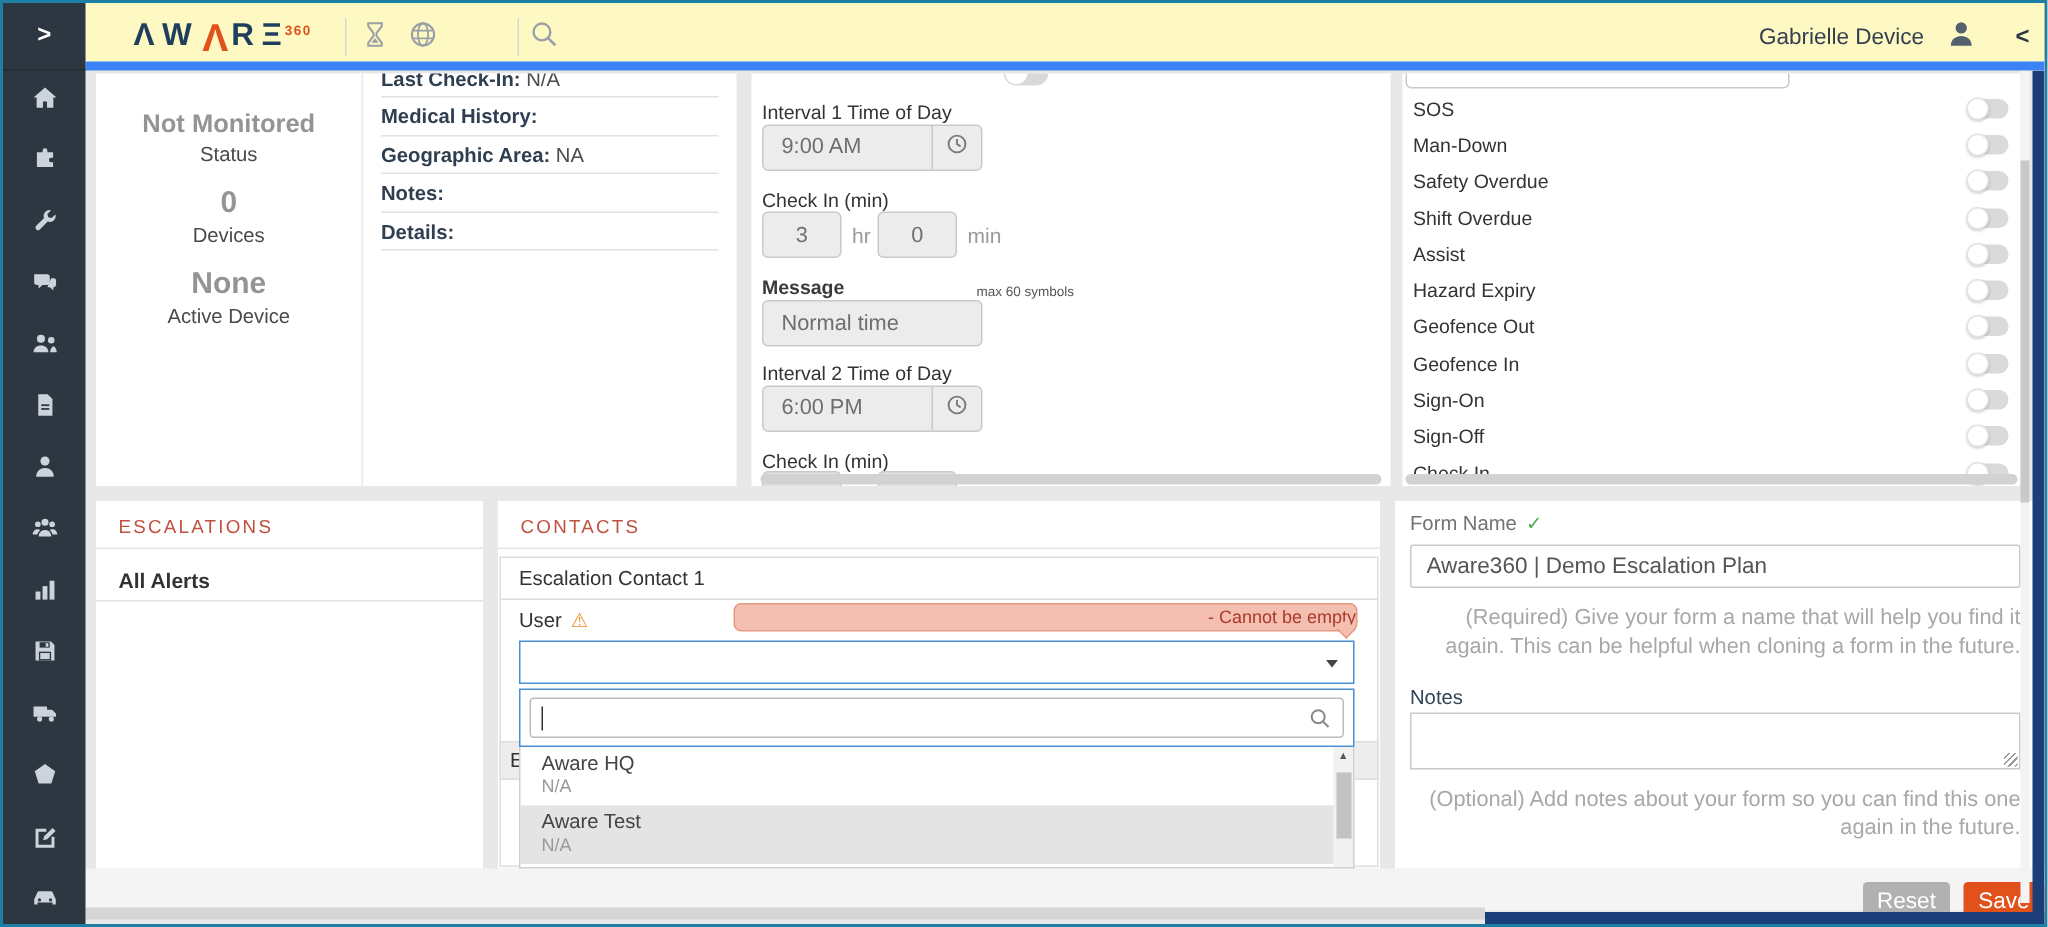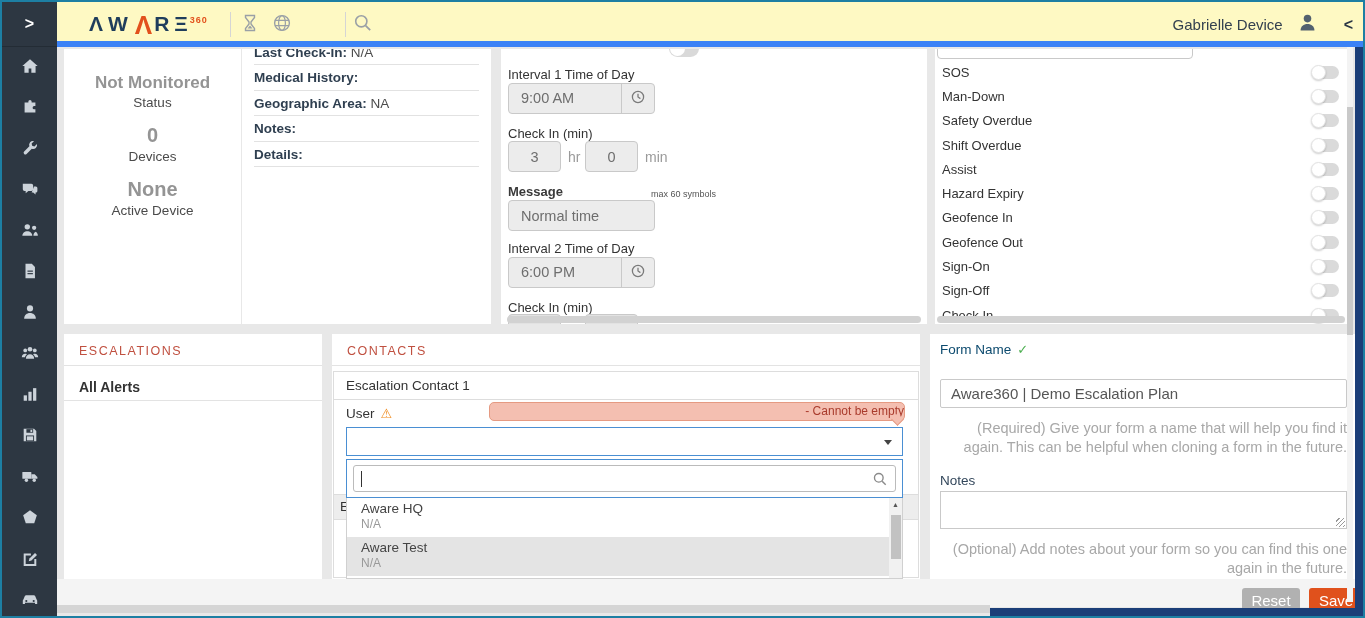--- a/index.html
+++ b/index.html
@@ -111,24 +111,24 @@
   .dd-item { height:39px; padding:3px 0 0 14px; cursor:pointer; }
   .dd-item .nm { font-size:13.5px; color:#444; }
   .dd-item .sub { font-size:12px; color:#999; margin-top:1px; }
   .dd-item.hl { background:#e4e4e4; }
   .dd-scroll { position:absolute; right:0; top:0; width:13px; height:100%; background:#f1f1f1; }
   .dd-scroll .up { height:14px; text-align:center; font-size:7px; color:#555; line-height:14px; cursor:pointer; }
   .dd-scroll .thumb { position:absolute; left:1.5px; top:17px; width:10px; height:44px; background:#c2c2c2; cursor:pointer; }
 
   
   .p-form { padding:6px 10px; }
-  .fm-label { font-size:13.5px; color:#0c4a6e; }
+  .fm-label { font-size:13.5px; color:#737373; }
   .fm-check { color:#4caf50; font-size:13px; margin-left:6px; }
   .fm-input { width:100%; height:29px; border:1px solid #c9c9c9; border-radius:2px; font-size:15px;
-        color:#555; padding-left:10px; margin-top:21px; }
+        color:#555; padding-left:10px; margin-top:5px; }
   .fm-hint { font-size:14.5px; color:#a8a8a8; line-height:1.32; margin-top:11px;text-align:right; }
   .fm-notes-label { font-size:13.5px; color:#33475b; margin-top:16px; }
   .fm-textarea { position:relative; width:100%; height:38px; border:1px solid #c9c9c9; margin-top:3px; background:#fff; }
   .resize-grip { position:absolute; right:1px; bottom:1px; width:9px; height:9px; cursor:nwse-resize;
         background:repeating-linear-gradient(135deg, transparent 0 2px, #999 2px 3px); }
 
   
   .white-strip { position:absolute; left:0; right:0; top:532px; height:28px; background:#f4f4f4; }
   .bottom-scroll { position:absolute; left:0; top:558px; width:933px; height:8px; background:#d5d5d5; cursor:pointer; }
   .navy-bottom { position:absolute; left:933px; right:0; top:561px; height:12px; background:#1b3e78; }
@@ -378,27 +378,27 @@
               <i></i>
             </span>
           </div>
         <div class="al-row">
             <span class="al-label">Hazard Expiry</span>
             <span class="toggle">
               <i></i>
             </span>
           </div>
         <div class="al-row">
+            <span class="al-label">Geofence Out</span>
+            <span class="toggle">
+              <i></i>
+            </span>
+          </div>
+        <div class="al-row">
             <span class="al-label">Geofence In</span>
-            <span class="toggle">
-              <i></i>
-            </span>
-          </div>
-        <div class="al-row">
-            <span class="al-label">Geofence Out</span>
             <span class="toggle">
               <i></i>
             </span>
           </div>
         <div class="al-row">
             <span class="al-label">Sign-On</span>
             <span class="toggle">
               <i></i>
             </span>
           </div>

